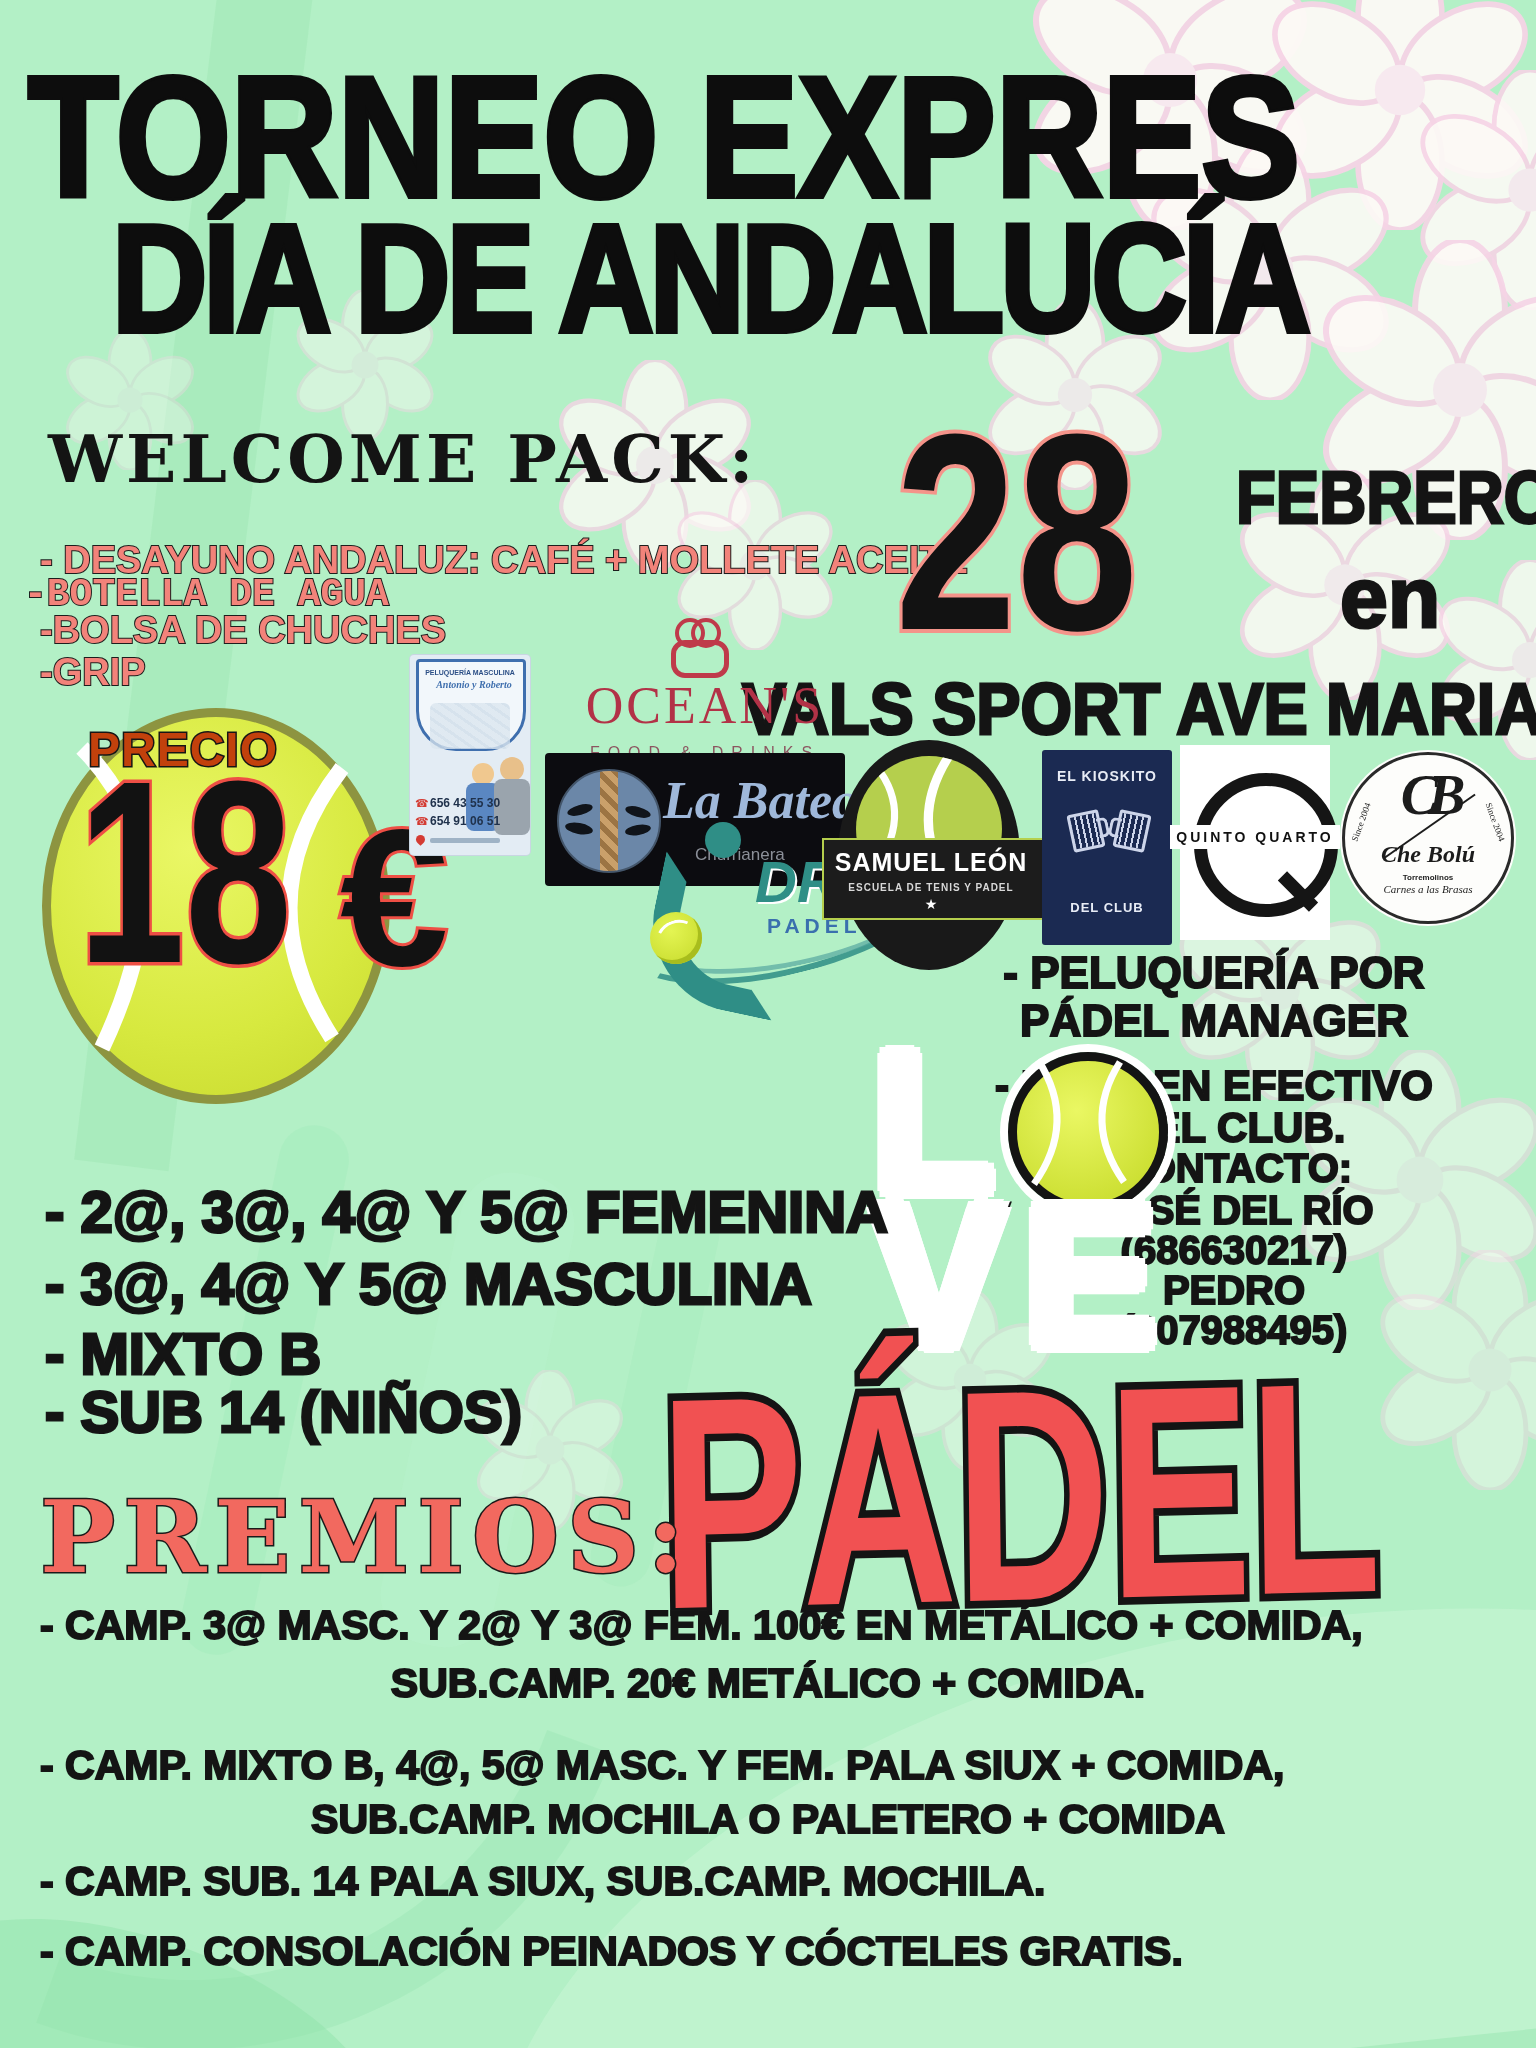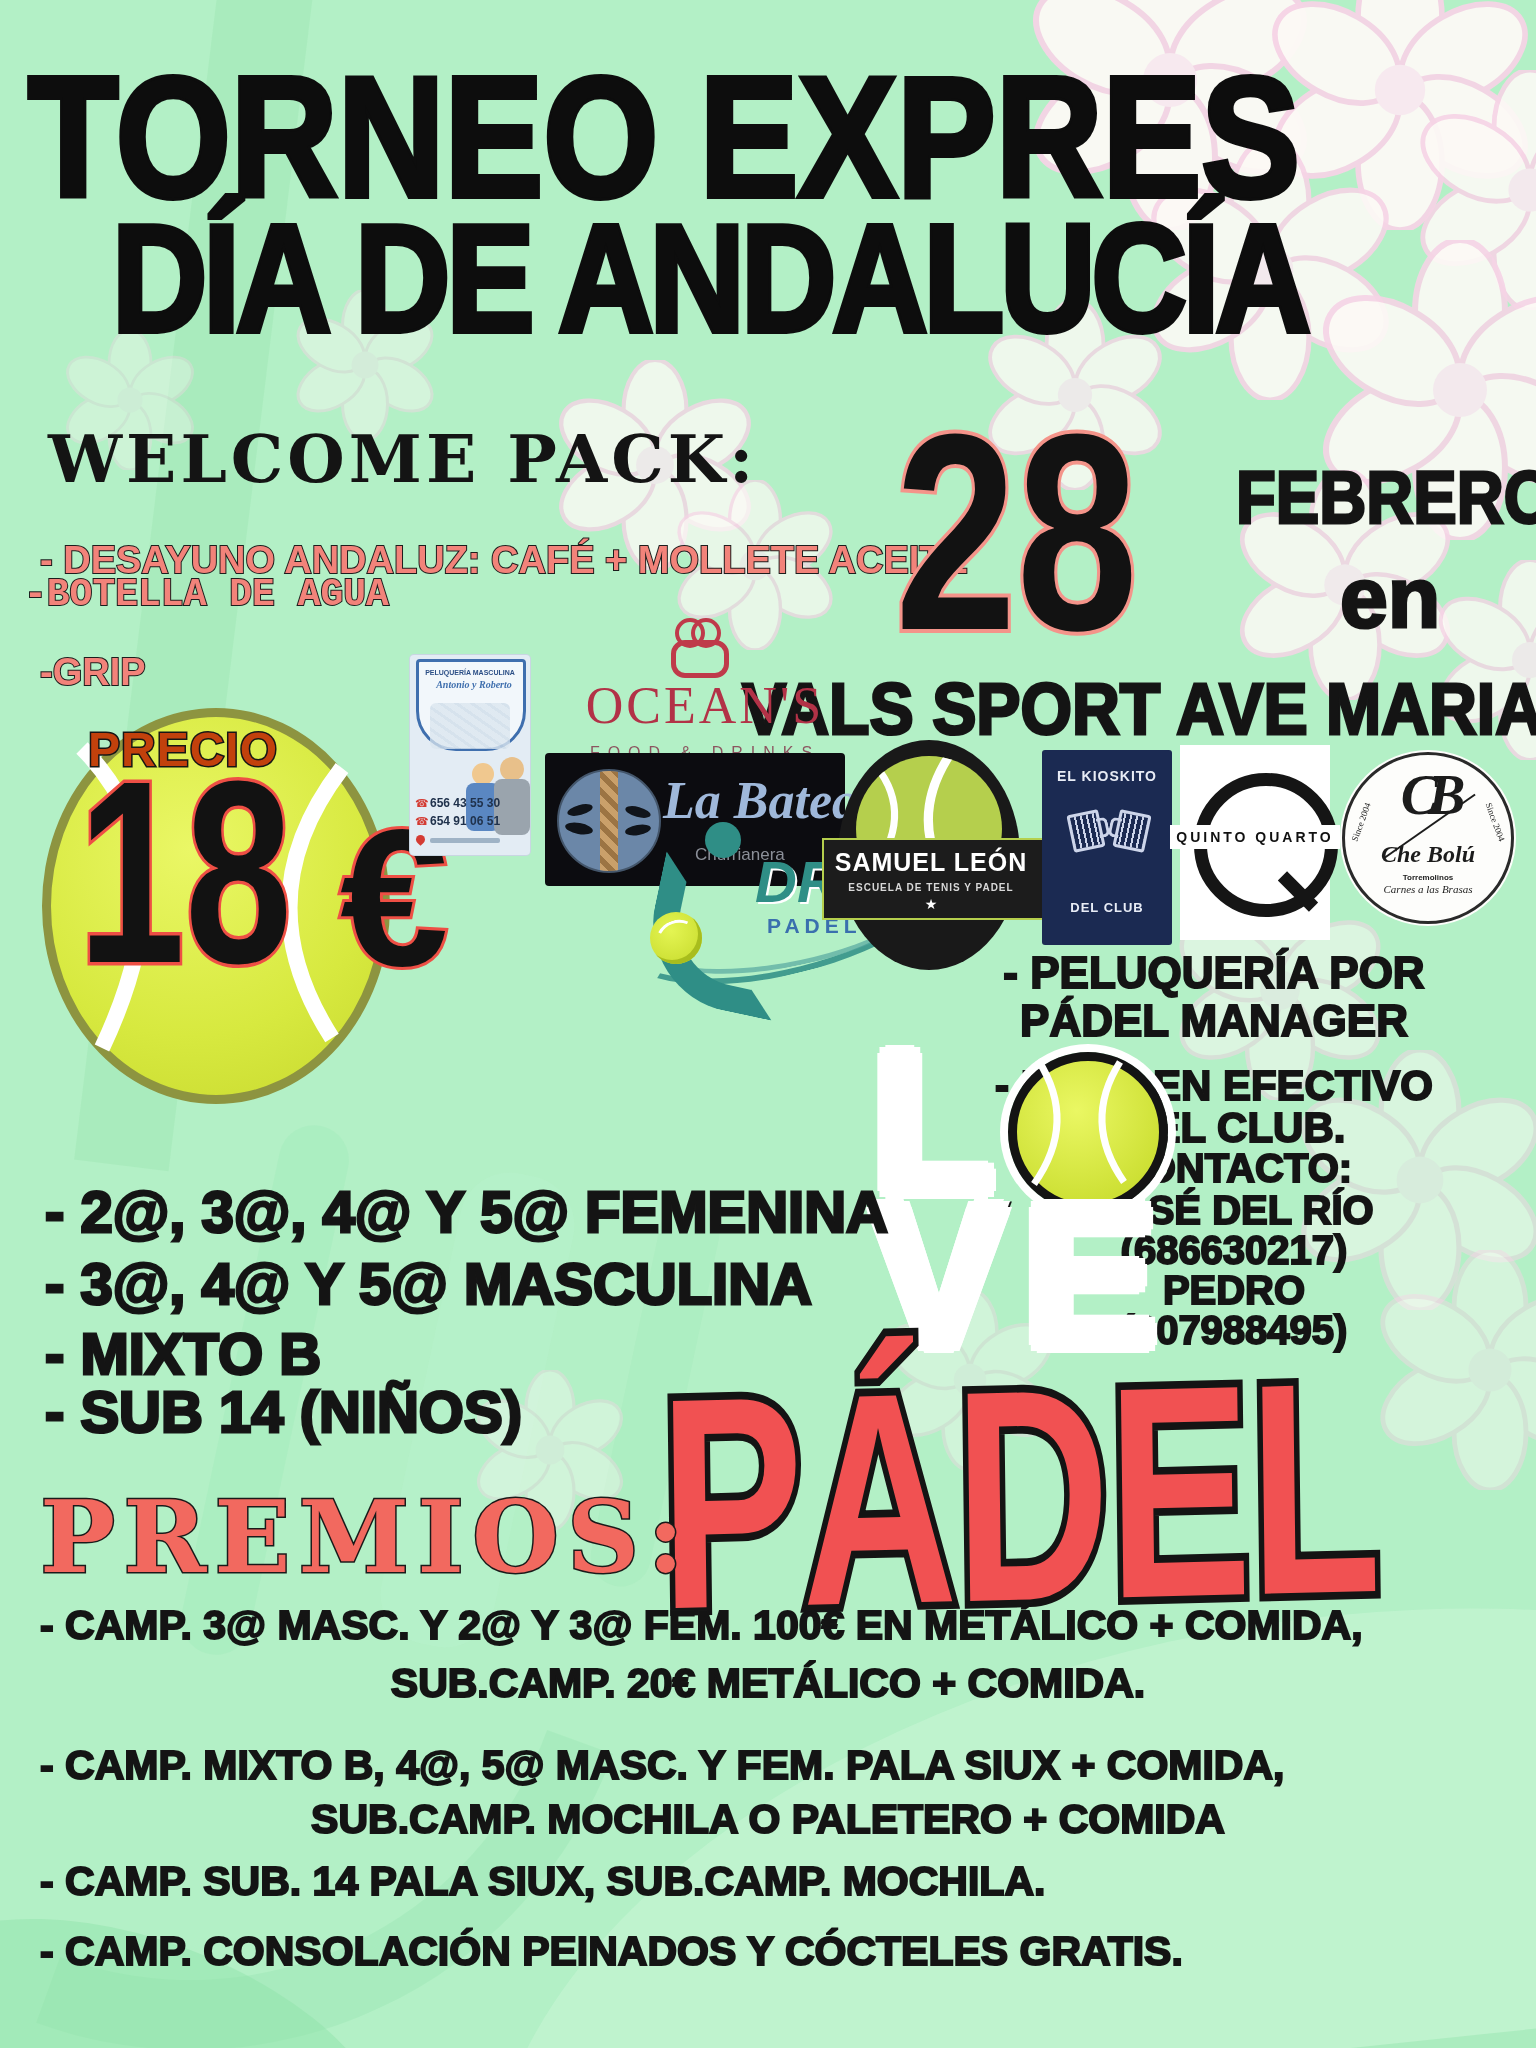--- a/index.html
+++ b/index.html
@@ -115,20 +115,21 @@
   <svg class="flower" viewBox="0 0 100 100" style="left:880px;top:1290px;width:180px;height:180px;opacity:.4">
       <use href="#flower-shape"></use>
     </svg>
 
   <div class="txt comic title stroke5" style="left:28px;top:40px;font-size:148px;">TORNEO EXPRES</div>
   <div class="txt comic title stroke5" style="left:112px;top:192px;font-size:132px;letter-spacing:-4px;">DÍA DE ANDALUCÍA</div>
 
   <div class="txt slab" style="left:48px;top:420px;font-size:66px;letter-spacing:4px;color:#141414;white-space:nowrap;">WELCOME PACK:</div>
   <div class="txt comic welcome-item" style="left:40px;top:543px;">- DESAYUNO ANDALUZ: CAFÉ + MOLLETE ACEITE</div>
   <div class="txt comic welcome-item" style="left:24px;top:578px;font-family:Liberation Mono, monospace;">-BOTELLA DE AGUA</div>
+  <div class="txt comic welcome-item" style="left:40px;top:613px;">-BOLSA DE CHUCHES</div>
   <div class="txt comic welcome-item" style="left:40px;top:655px;">-GRIP</div>
 
   <div class="ball">
     <svg viewBox="0 0 330 378" style="position:absolute;left:-9px;top:-9px;width:330px;height:378px">
       <path d="M 40 40 Q 150 150 60 340" stroke="#ffffff" stroke-width="16" fill="none"></path>
       <path d="M 300 60 Q 200 190 290 330" stroke="#ffffff" stroke-width="16" fill="none"></path>
     </svg>
   </div>
   <div class="txt comic stroke3" style="left:88px;top:722px;font-size:48px;color:#c2410c;letter-spacing:1px;">PRECIO</div>
   <div class="txt comic" style="left:78px;top:742px;font-size:260px;line-height:260px;color:#121212;

